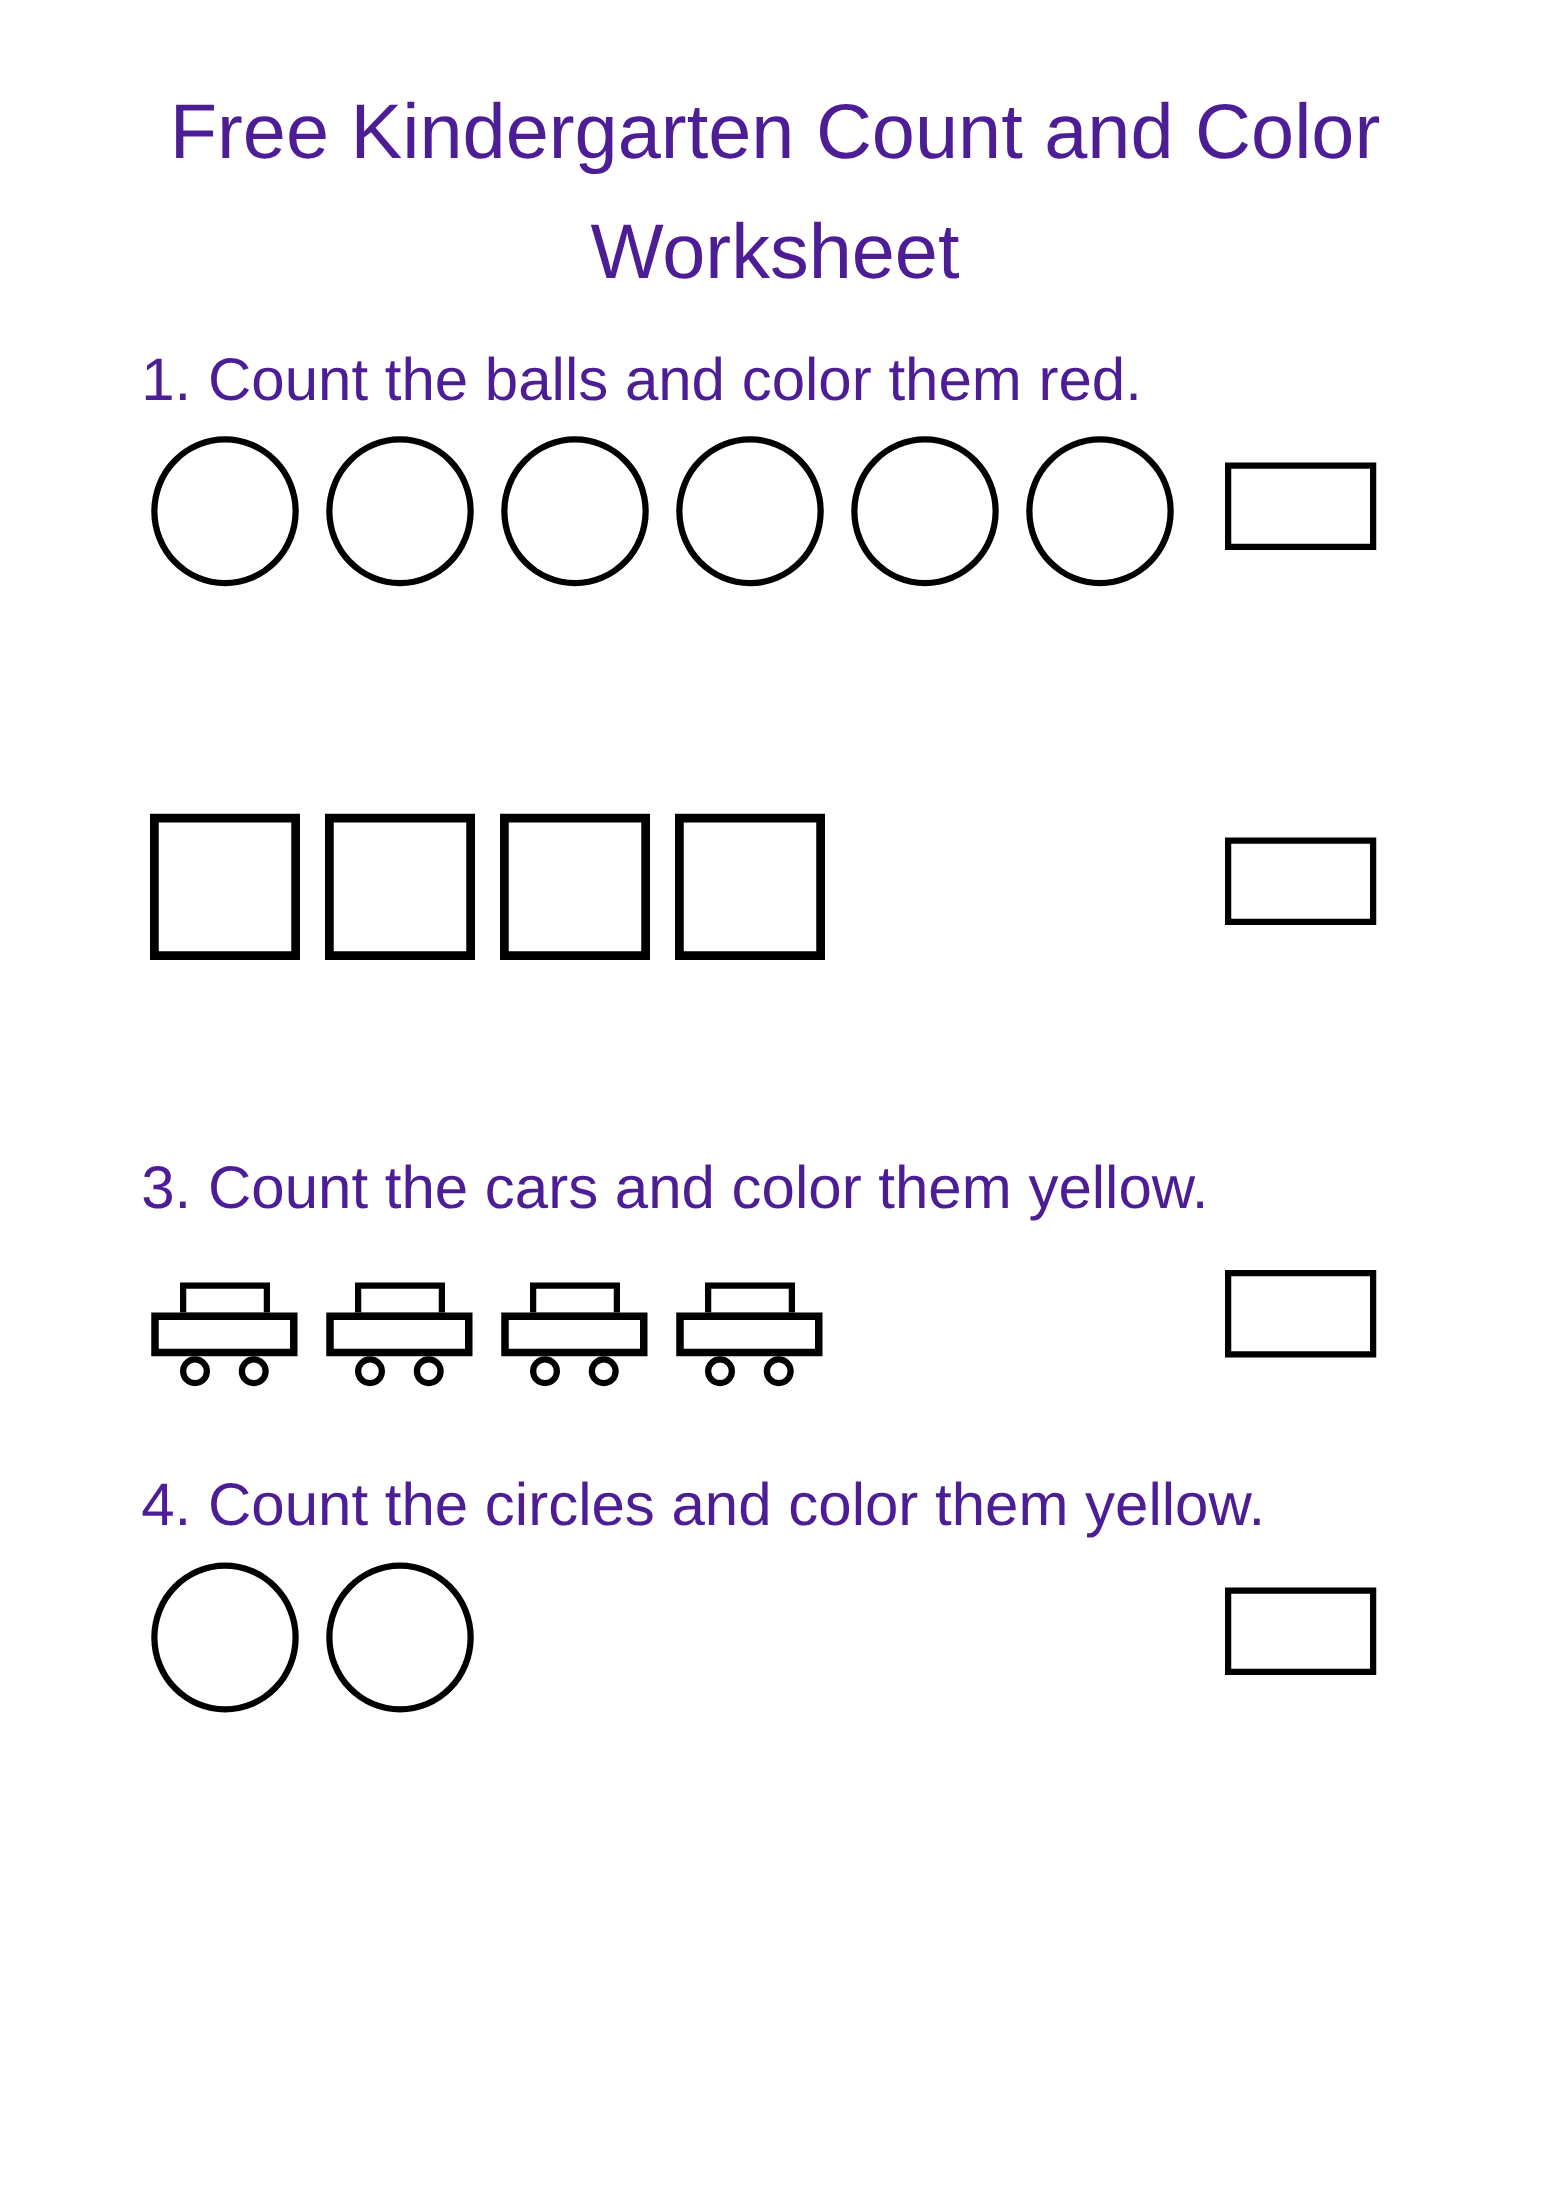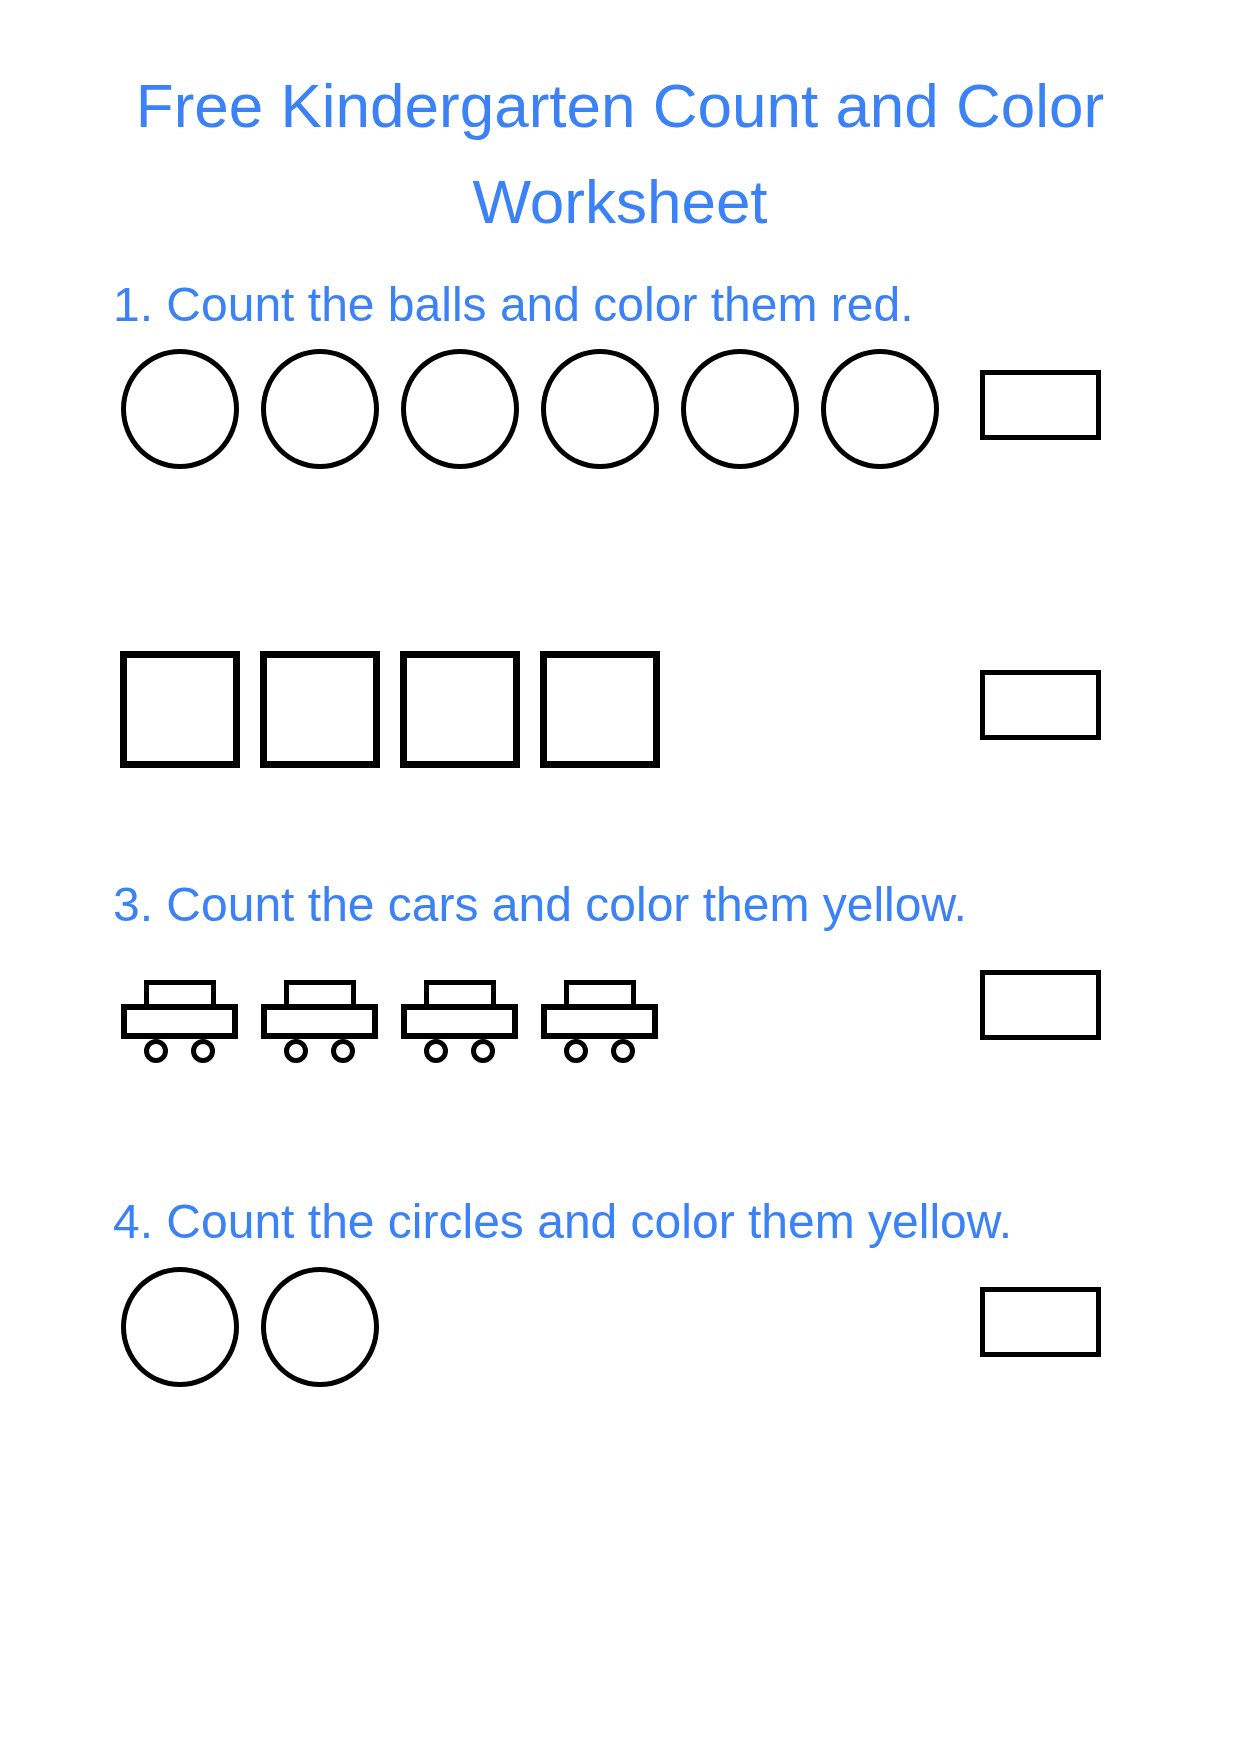--- a/index.html
+++ b/index.html
@@ -2,21 +2,21 @@
 <html><head>
 <meta charset="utf-8">
 <style>
   * { margin: 0; padding: 0; box-sizing: border-box; }
   html, body { background: #ffffff; }
   .page {
     position: relative;
     width: 1240px;
     height: 1754px;
     background: #ffffff;
-    color: #3b82f6;
+    color: #4c1d95;
     font-family: "Liberation Sans", sans-serif;
     overflow: hidden;
   }
   .title {
     position: absolute;
     top: 58px;
     left: 0;
     width: 100%;
     text-align: center;
     font-size: 62px;
@@ -25,22 +25,22 @@
     letter-spacing: 0;
   }
   .question {
     position: absolute;
     left: 0;
     width: 100%;
     height: 300px;
   }
   .q1 { top: 282px; }
   .q2 { top: 582px; }
-  .q3 { top: 882px; padding-left: 18px; }
-  .q4 { top: 1182px; margin-top: 17px; }
+  .q3 { top: 928px; padding-left: 18px; }
+  .q4 { top: 1182px; }
   .prompt {
     position: absolute;
     left: 113px;
     top: 0;
     font-size: 48px;
     line-height: 46px;
     white-space: nowrap;
   }
   .shape-row {
     position: absolute;

